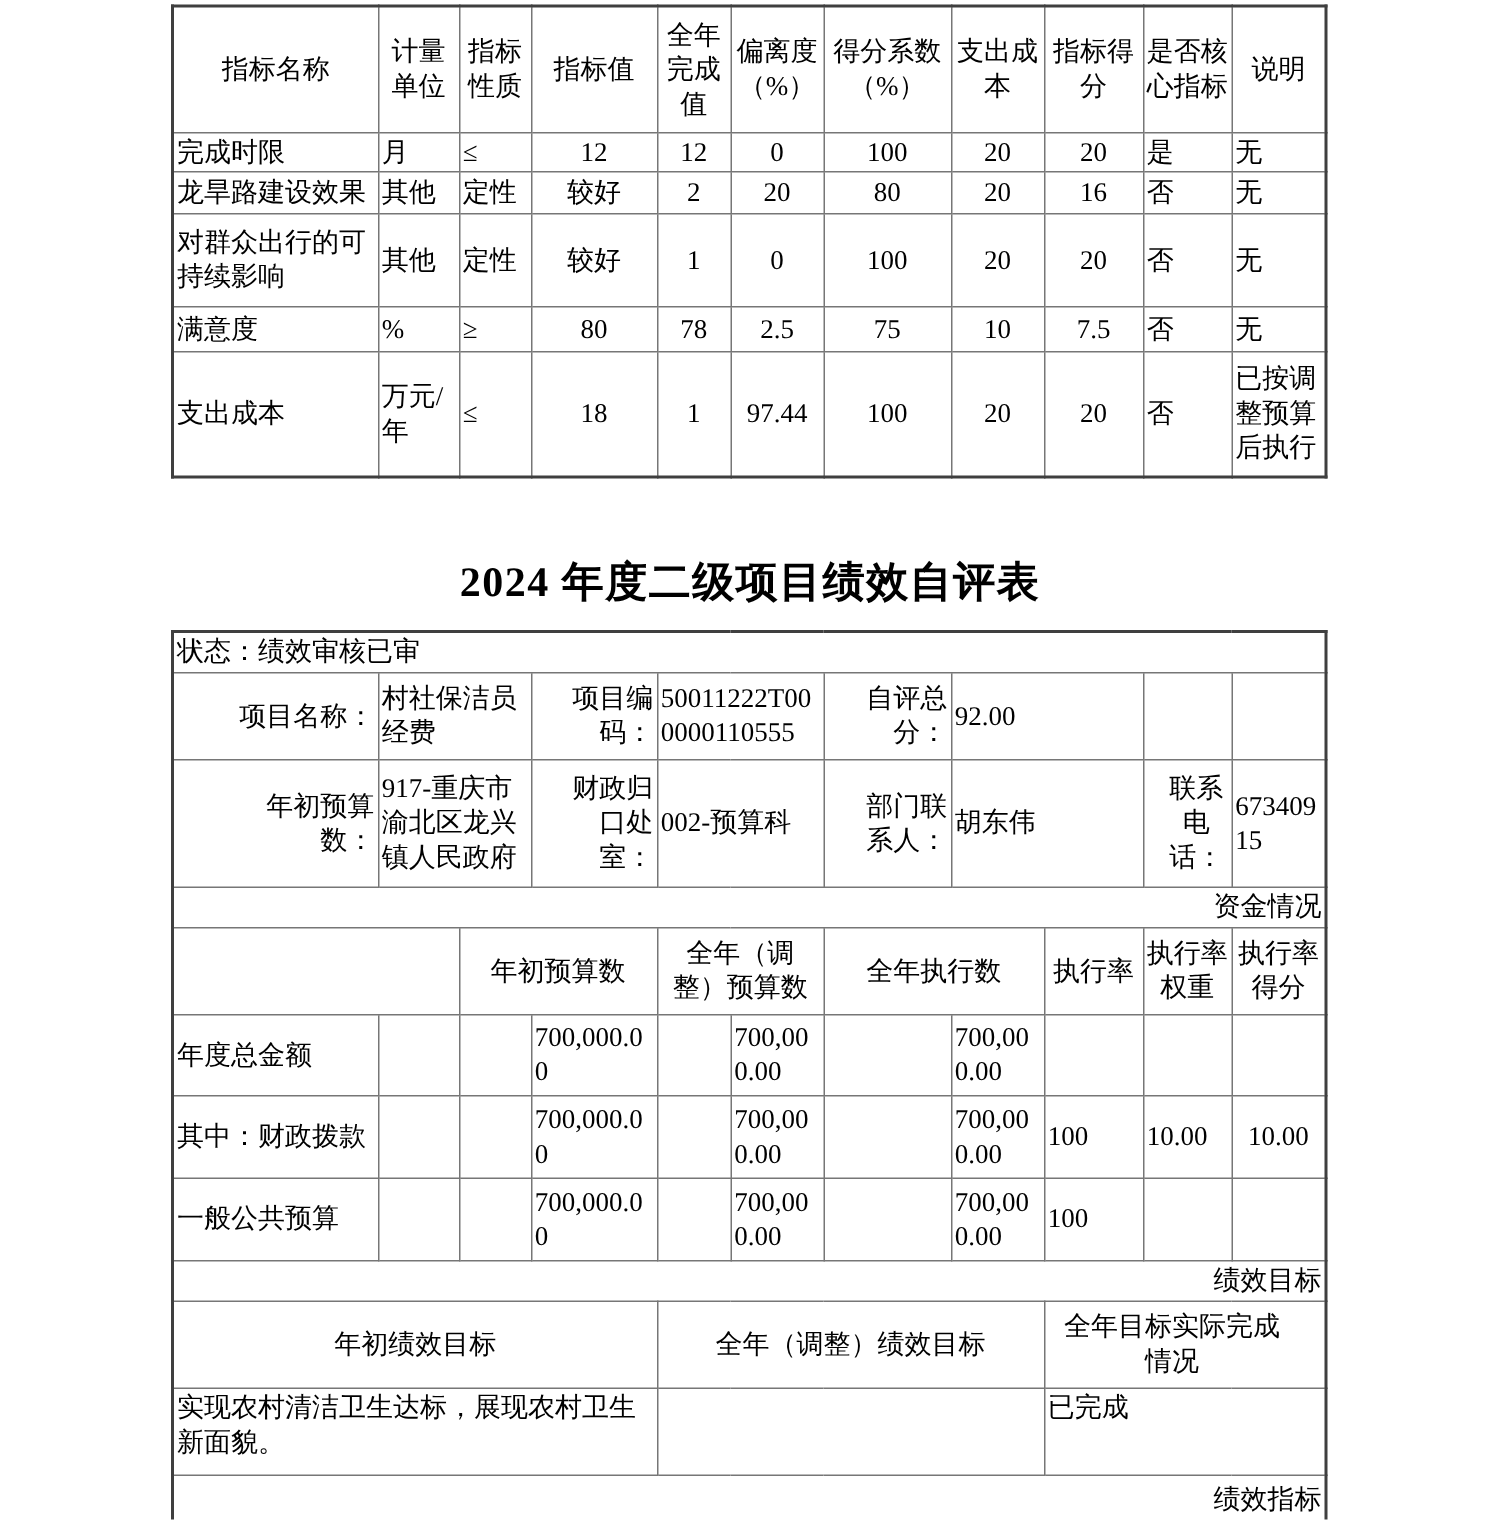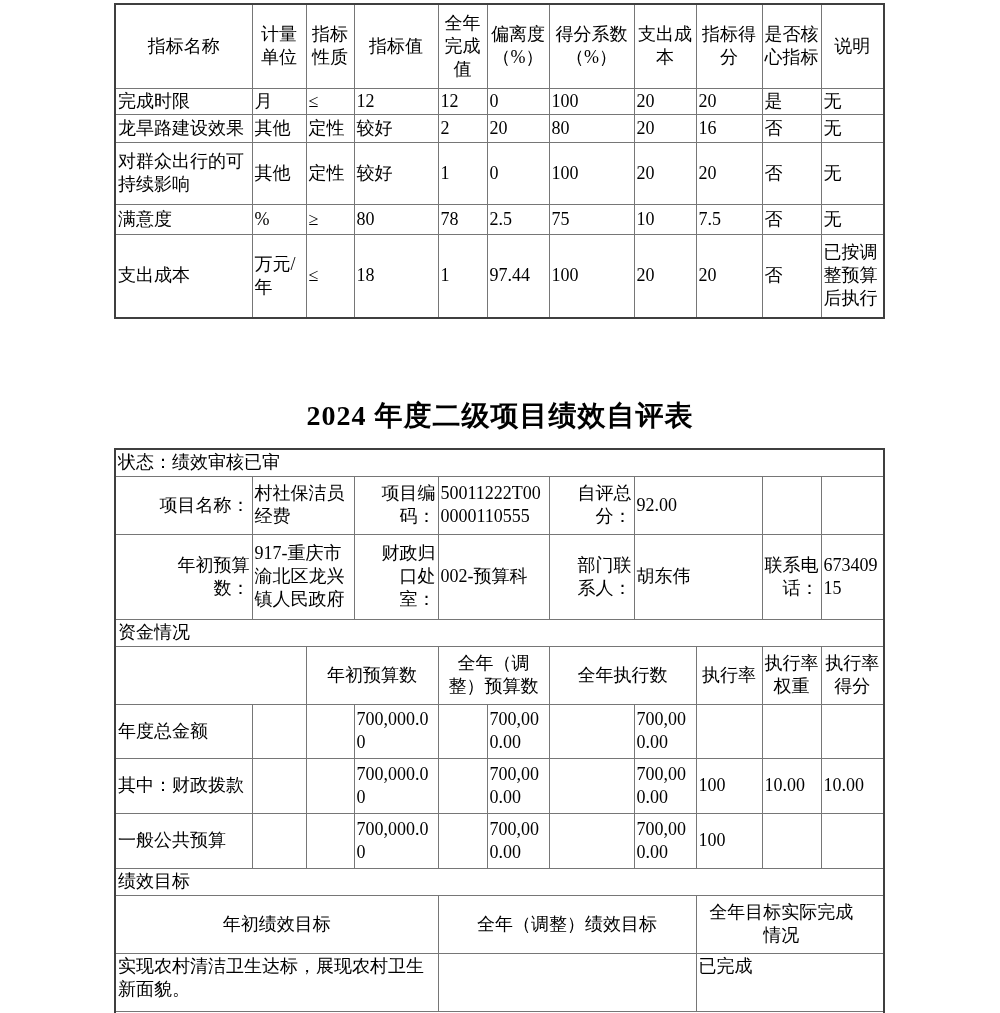--- a/index.html
+++ b/index.html
@@ -21,35 +21,35 @@
     border:1px solid #767676;
     font-size:18px; line-height:1.28;
     padding:1px 2px;
     vertical-align:middle;
     overflow:hidden;
     overflow-wrap:break-word;
     word-wrap:break-word;
     line-break:strict;
   }
   .hd  { text-align:center; }
-  .num { text-align:left; }
-  .sec { text-align:left; }
+  .num { text-align:center; }
+  .sec { text-align:right; }
   .lbl { text-align:right; }
   .lp26 { padding-left:26px; }
   .lp6  { padding-left:22px; }
-  .lp14 { padding-left:2px; }
+  .lp14 { padding-left:14px;text-align:center; }
   .pad4 { padding-left:5px; padding-right:22px; }
   .status-cell { text-align:left; padding-right:3px; }
   tr.vtop td { vertical-align:top; }
 
   #table-indicators { margin-top:3px; }
 
   .doc-title {
     width:1000px;
-    margin-top:78px;
+    margin-top:50px;
     margin-bottom:13px;
     text-align:center;
     font-size:28px;
     font-weight:bold;
     letter-spacing:1px;
   }
 </style>
 </head>
 <body>
 

